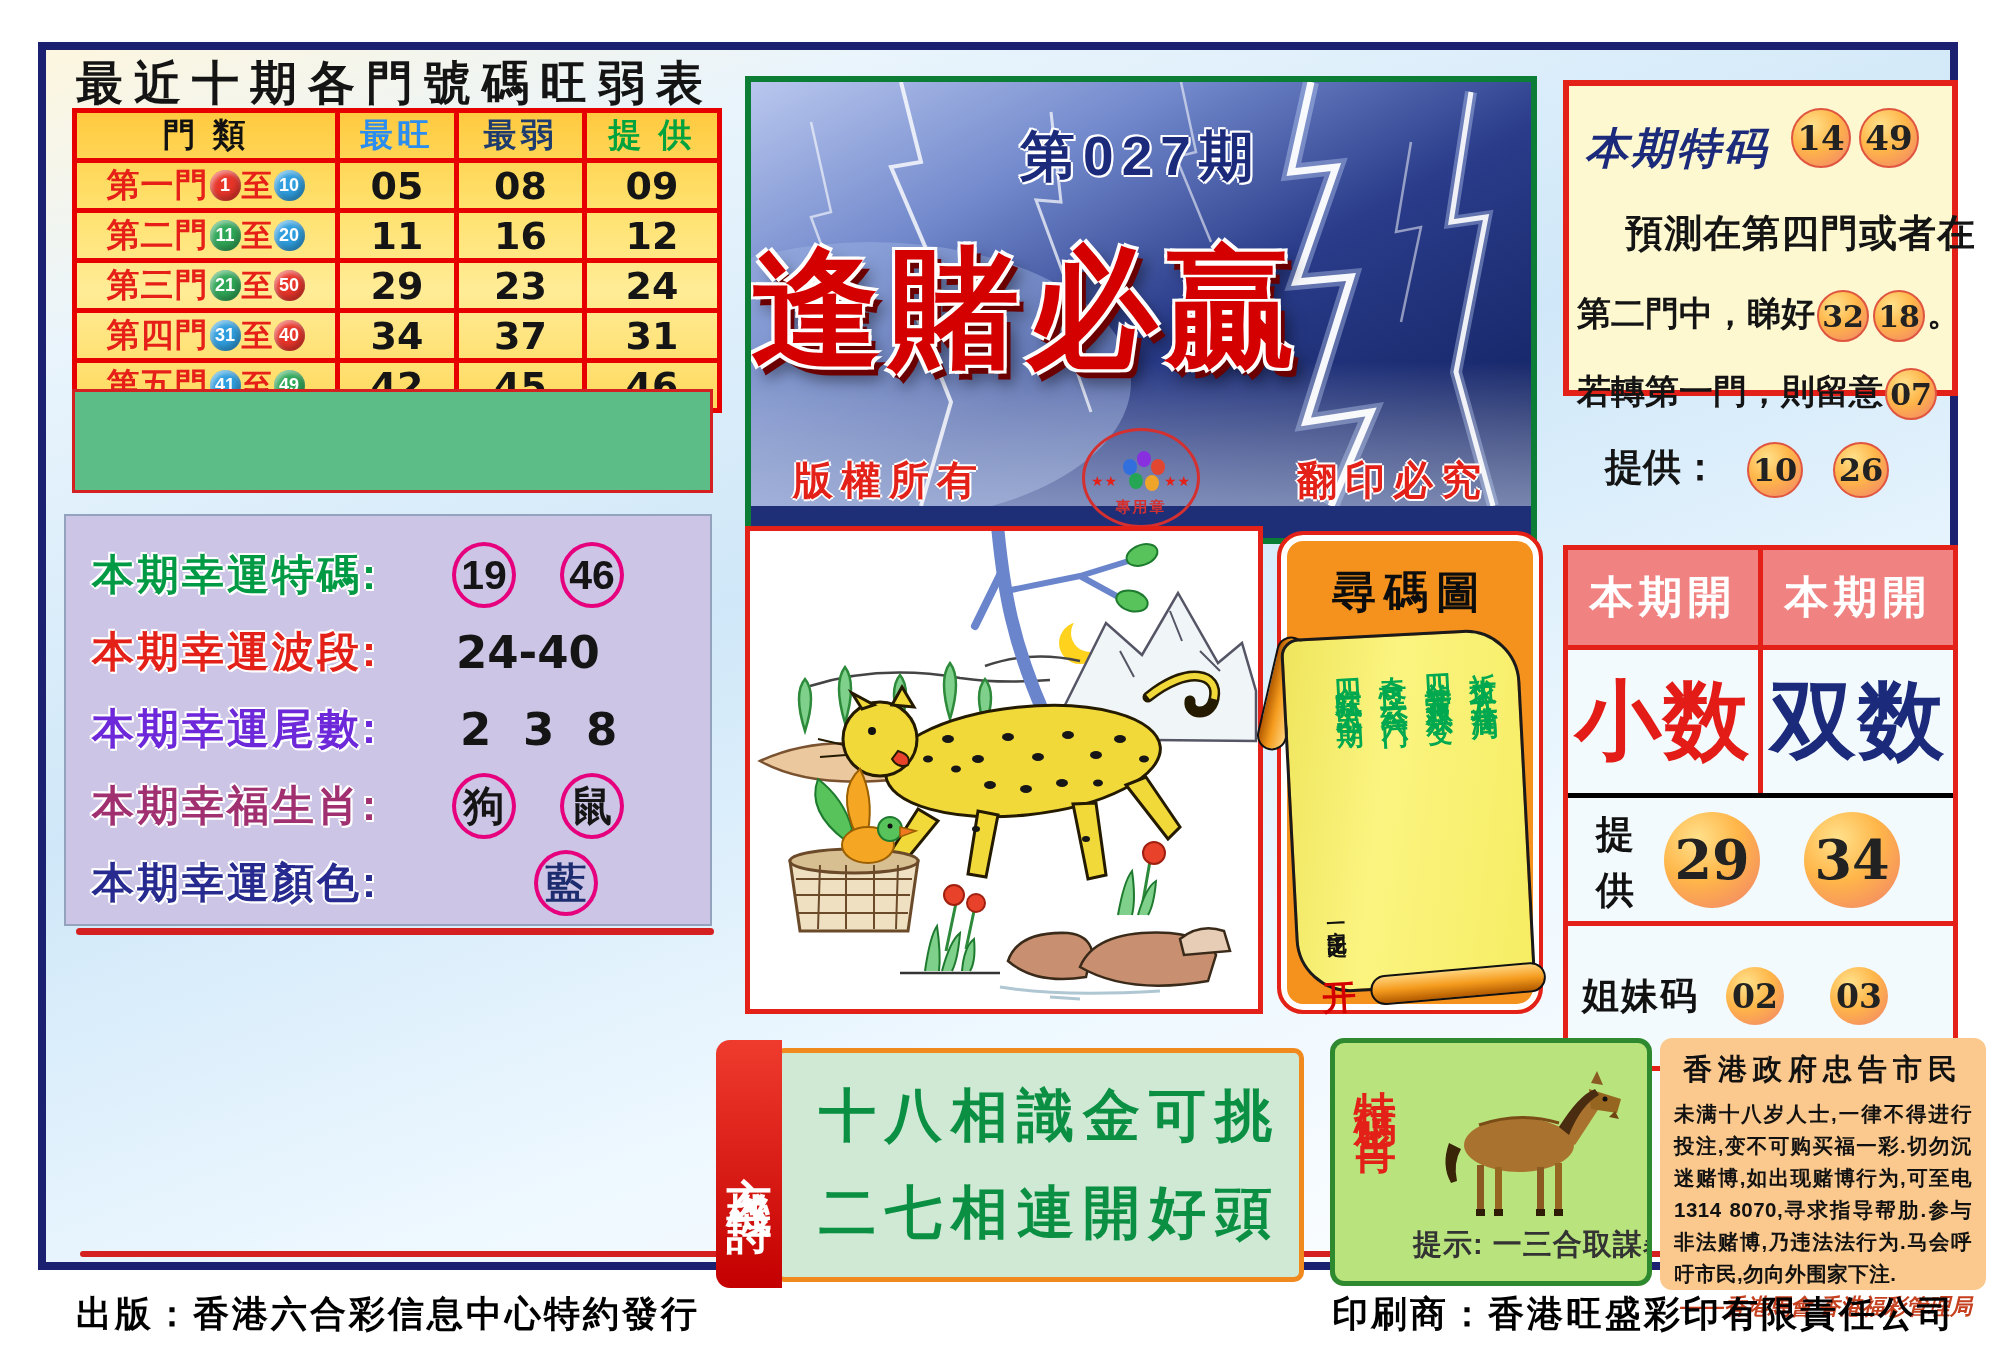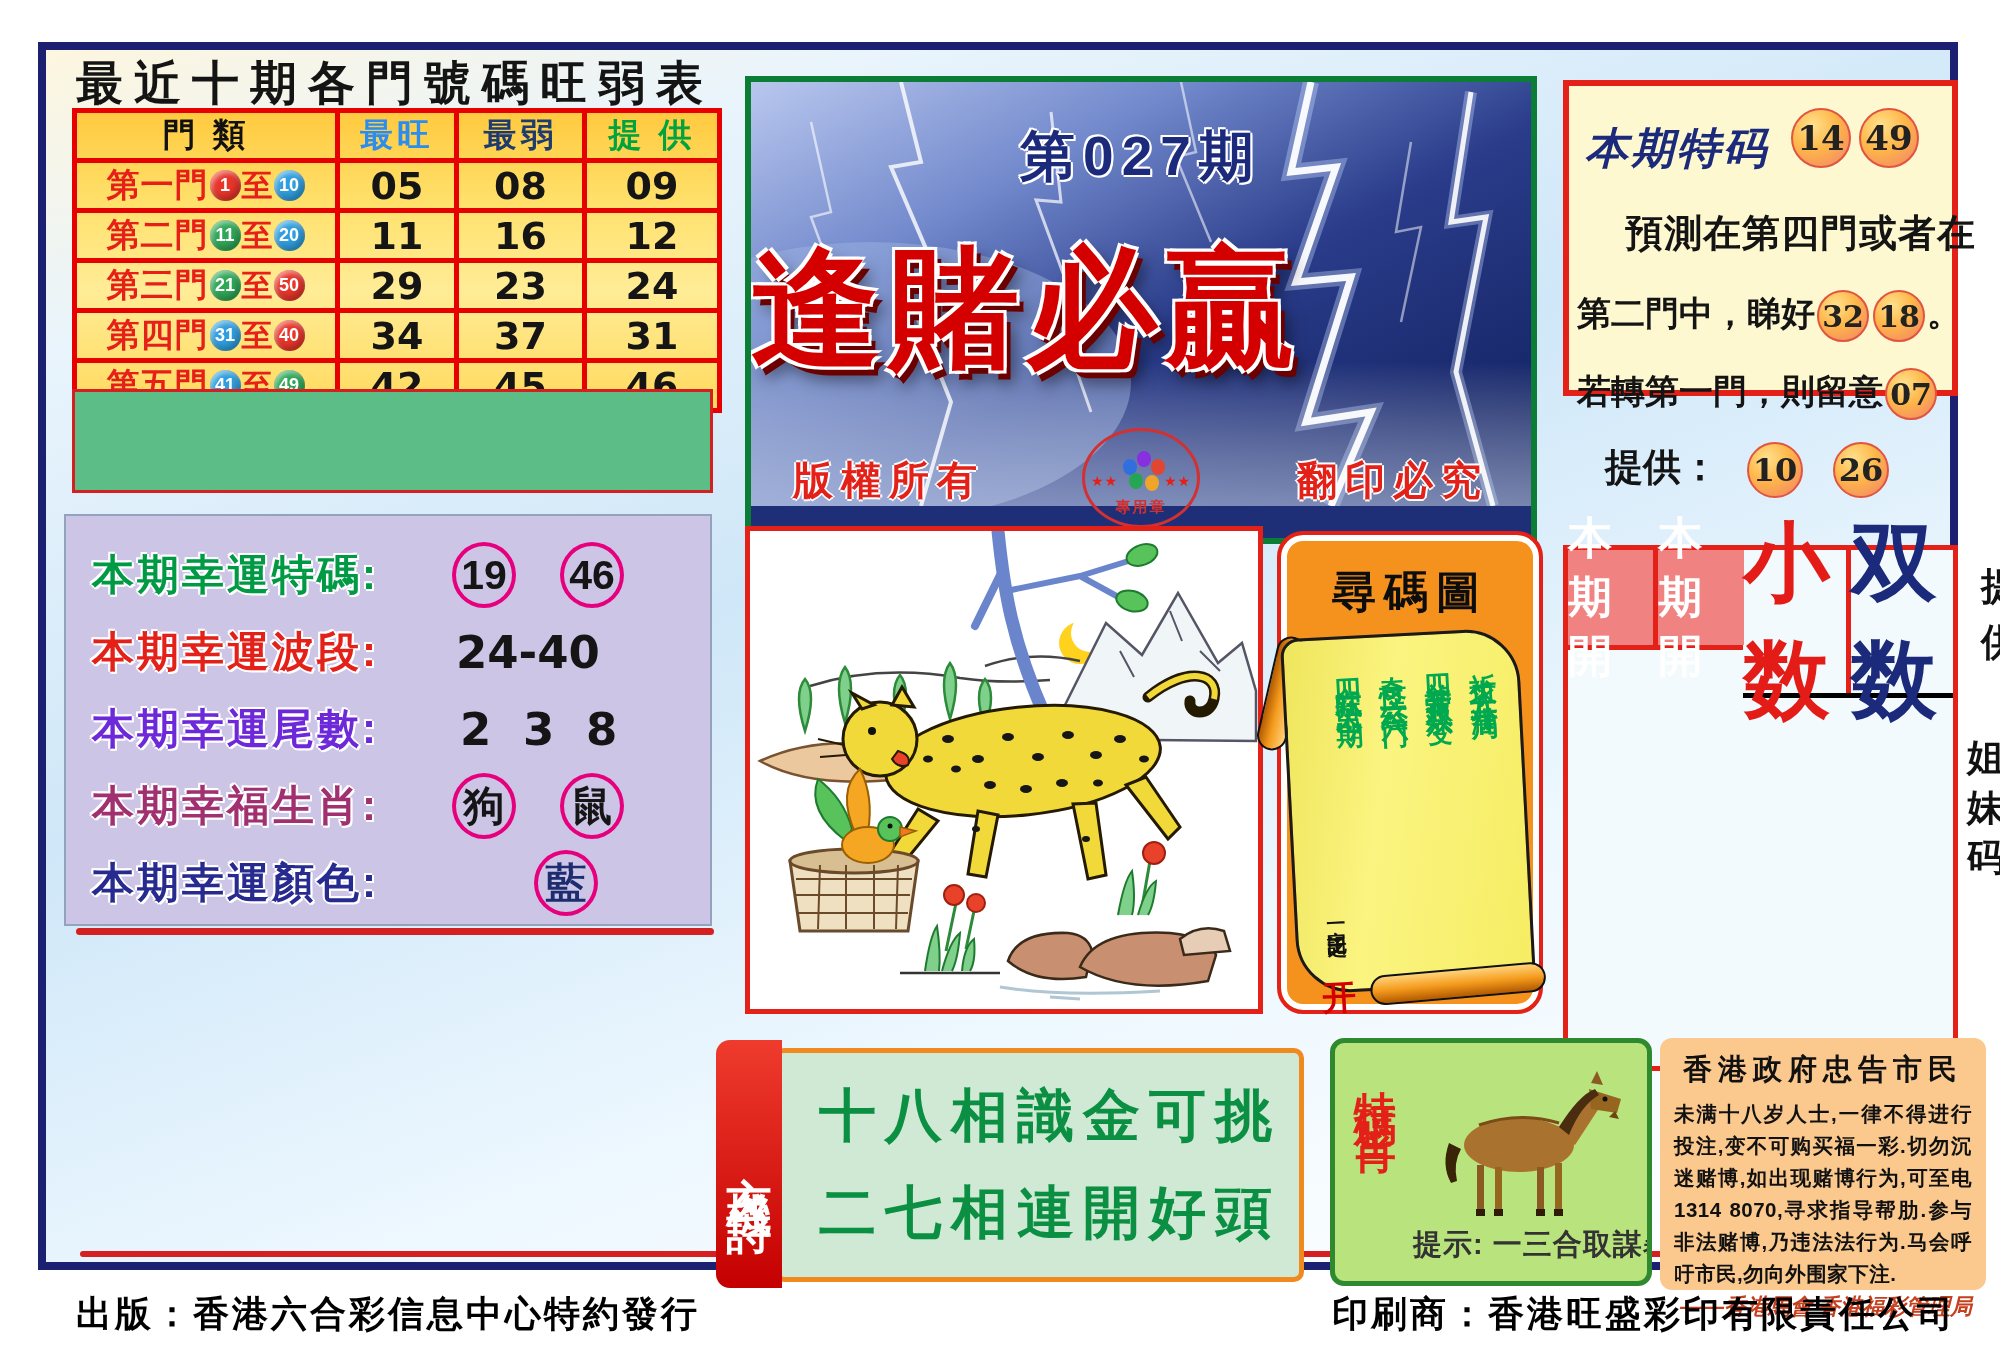--- a/index.html
+++ b/index.html
@@ -120,21 +120,21 @@
   .f-line .ball { width:52px; height:52px; font-size:30px; vertical-align:middle; margin:0 2px; }
   .f-line1 { left:56px; top:122px; font-size:38px; letter-spacing:1px; }
   .f-line2 { left:8px;  top:204px; font-size:34px; }
   .f-line3 { left:8px;  top:282px; font-size:34px; }
   .f-line4 { left:36px; top:356px; font-size:38px; }
   .f-line4 .ball { width:56px; height:56px; font-size:32px; }
   .gap26 { display:inline-block; width:26px; }
 
   
   .result { position:absolute; left:1563px; top:545px; width:395px; height:526px;
-    background:#f2fafd; border:5px solid #e32118; display:flex; flex-direction:row; }
+    background:#f2fafd; border:5px solid #e32118; display:flex; flex-direction:column; }
   .r-head { display:flex; height:100px; border-bottom:5px solid #e32118; }
   .r-head .cell { flex:1; background:#f18282; display:flex; align-items:center; justify-content:center;
     color:#fff; font-size:44px; font-weight:bold; letter-spacing:5px; }
   .r-head .cell + .cell { border-left:5px solid #e32118; }
   .r-row2 { display:flex; height:148px; border-bottom:5px solid #000000; }
   .r-row2 .big { flex:1; display:flex; align-items:center; justify-content:center;
     font-size:86px; font-weight:900; letter-spacing:2px; }
   .r-row2 .big + .big { border-left:5px solid #e32118; }
   .small-num { color:#e31c18; } .even-num { color:#1b2a7a; }
   .r-row3 { position:relative; height:128px; border-bottom:5px solid #e32118; }

